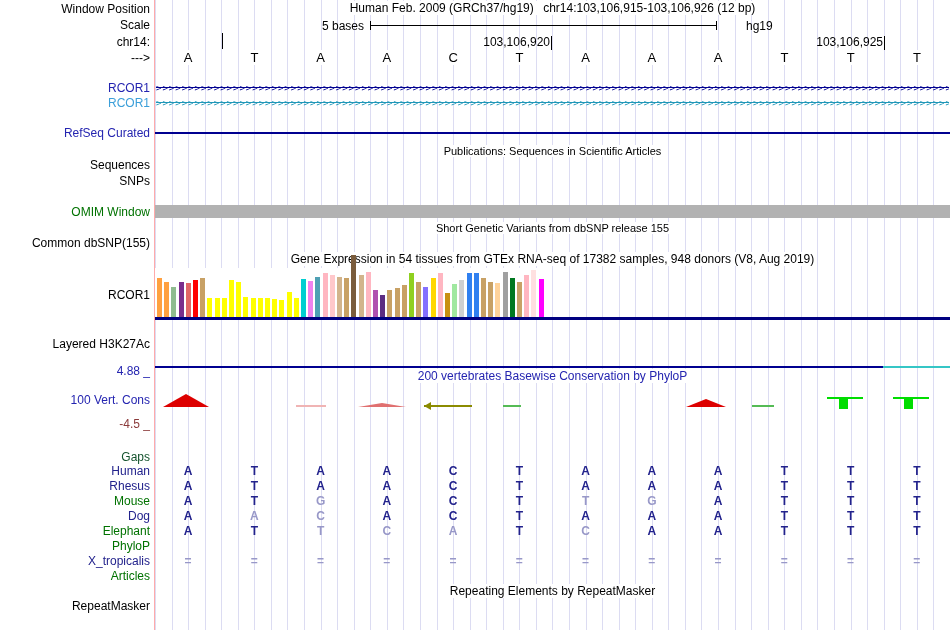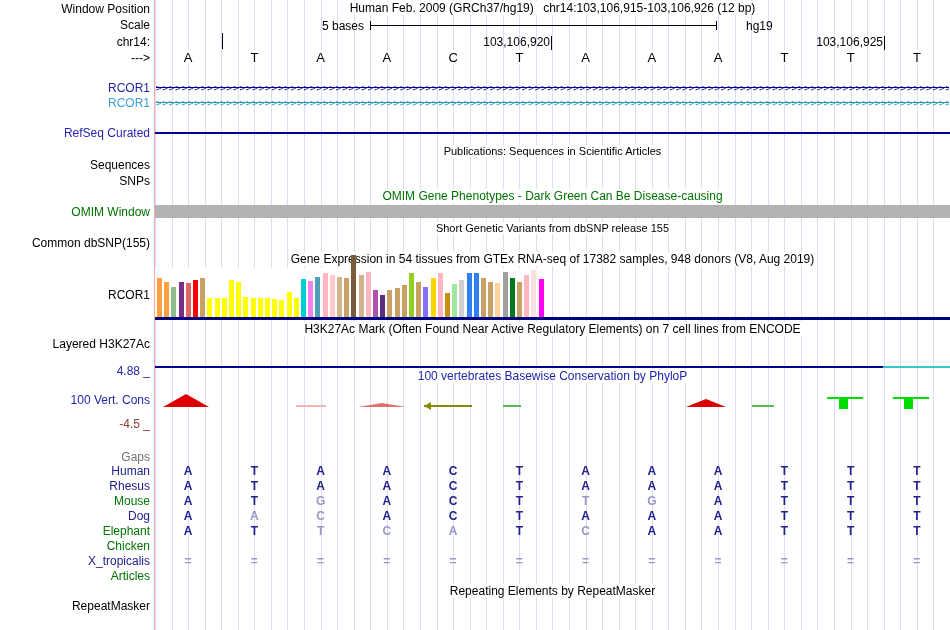--- a/index.html
+++ b/index.html
@@ -6,21 +6,21 @@
   #screen{position:relative;width:950px;height:630px;background:#fff;overflow:hidden;
           font-family:"Liberation Sans",sans-serif;font-size:12px;color:#000;}
   .grid{position:absolute;left:155px;top:0;width:795px;height:630px;z-index:0;
         background-image:repeating-linear-gradient(to right,#dcdcf2 0,#dcdcf2 1px,transparent 1px,transparent 16.56px);}
   .leftline{position:absolute;left:154px;top:0;width:1px;height:630px;background:#ffaaaa;z-index:1;}
   .lbl{position:absolute;left:0;width:150px;text-align:right;white-space:nowrap;z-index:3;line-height:14px;}
   .title{position:absolute;left:155px;width:795px;text-align:center;white-space:nowrap;z-index:3;line-height:13px;}
   .title span{background:#fff;padding:0 3px;}
   .small{font-size:11px;}
   .c-blue{color:#2424b0;} .c-tealtxt{color:#3c9fd9;} .c-green{color:#007200;}
-  .c-orange{color:#737373;} .c-dred{color:#8b3a3a;}
+  .c-orange{color:#14532d;} .c-dred{color:#8b3a3a;}
   .hline{position:absolute;z-index:2;}
   .tick{position:absolute;width:1px;background:#000;z-index:3;}
   .base{position:absolute;transform:translateX(-50%);font-size:13px;z-index:3;background:#fff;padding:0 1px;}
   .aln{position:absolute;transform:translateX(-50%);font-size:12px;font-weight:bold;z-index:3;}
   .arrowrow{position:absolute;left:156px;width:793px;height:12px;overflow:hidden;z-index:2;
             font-family:"DejaVu Sans Mono",monospace;font-size:9px;letter-spacing:1px;line-height:12px;white-space:nowrap;}
   .bar{position:absolute;width:5px;z-index:3;}
   .panel{position:absolute;background:#fff;z-index:2;}
   .feat{position:absolute;z-index:3;}
   .peak{clip-path:polygon(0 100%,50% 0,100% 100%);}
@@ -64,40 +64,38 @@
   <div class="lbl c-tealtxt" style="top:96px">RCOR1</div>
   <div class="arrowrow" id="arrow2" style="top:97px;color:#2097b8;background:linear-gradient(to bottom,transparent 5px,#2097b8 5px,#2097b8 6px,transparent 6px)">&gt;&gt;&gt;&gt;&gt;&gt;&gt;&gt;&gt;&gt;&gt;&gt;&gt;&gt;&gt;&gt;&gt;&gt;&gt;&gt;&gt;&gt;&gt;&gt;&gt;&gt;&gt;&gt;&gt;&gt;&gt;&gt;&gt;&gt;&gt;&gt;&gt;&gt;&gt;&gt;&gt;&gt;&gt;&gt;&gt;&gt;&gt;&gt;&gt;&gt;&gt;&gt;&gt;&gt;&gt;&gt;&gt;&gt;&gt;&gt;&gt;&gt;&gt;&gt;&gt;&gt;&gt;&gt;&gt;&gt;&gt;&gt;&gt;&gt;&gt;&gt;&gt;&gt;&gt;&gt;&gt;&gt;&gt;&gt;&gt;&gt;&gt;&gt;&gt;&gt;&gt;&gt;&gt;&gt;&gt;&gt;&gt;&gt;&gt;&gt;&gt;&gt;&gt;&gt;&gt;&gt;&gt;&gt;&gt;&gt;&gt;&gt;&gt;&gt;&gt;&gt;&gt;&gt;&gt;&gt;&gt;&gt;&gt;&gt;&gt;&gt;&gt;&gt;&gt;&gt;&gt;&gt;&gt;&gt;&gt;&gt;&gt;&gt;&gt;&gt;&gt;&gt;&gt;&gt;&gt;&gt;&gt;&gt;&gt;&gt;</div>
 
   <div class="lbl c-blue" style="top:126px">RefSeq Curated</div>
   <div class="hline" style="top:132px;left:155px;width:795px;height:2px;background:#000090"></div>
 
   <div class="title small" style="top:145px"><span>Publications: Sequences in Scientific Articles</span></div>
   <div class="lbl" style="top:158px">Sequences</div>
   <div class="lbl" style="top:174px">SNPs</div>
 
-  <div class="title c-green" style="top:190px"><span>OMIM Gene Phenotypes - Dark Green Can Be Disease-causing</span></div>
   <div class="lbl c-green" style="top:205px">OMIM Window</div>
   <div class="hline" style="top:205px;left:155px;width:795px;height:13px;background:#b2b2b2"></div>
 
   <div class="title small" style="top:222px"><span>Short Genetic Variants from dbSNP release 155</span></div>
   <div class="lbl" style="top:236px">Common dbSNP(155)</div>
 
   <div class="title" style="top:253px"><span>Gene Expression in 54 tissues from GTEx RNA-seq of 17382 samples, 948 donors (V8, Aug 2019)</span></div>
   <div class="panel" style="top:268px;left:155px;width:392px;height:49px"></div>
   <div class="lbl" style="top:288px">RCOR1</div>
   <div id="gtex-bars"></div>
   <div class="hline" style="top:317px;left:155px;width:795px;height:3px;background:#000080"></div>
 
-  <div class="title" style="top:323px"><span>H3K27Ac Mark (Often Found Near Active Regulatory Elements) on 7 cell lines from ENCODE</span></div>
   <div class="lbl" style="top:337px">Layered H3K27Ac</div>
   <div class="hline" style="top:366px;left:155px;width:728px;height:2px;background:#000090"></div>
   <div class="hline" style="top:366px;left:883px;width:67px;height:2px;background:#35c6c6"></div>
 
   <div class="lbl c-blue" style="top:364px">4.88 _</div>
-  <div class="title c-blue" style="top:370px"><span>100 vertebrates Basewise Conservation by PhyloP</span></div>
+  <div class="title c-blue" style="top:370px"><span>200 vertebrates Basewise Conservation by PhyloP</span></div>
   <div class="lbl c-blue" style="top:393px">100 Vert. Cons</div>
   <div class="lbl c-dred" style="top:417px">-4.5 _</div>
   <div id="phylop-feats"></div>
 
   <div class="lbl c-orange" style="top:450px">Gaps</div>
   <div id="multiz-rows"></div>
 
   <div class="title" style="top:585px"><span>Repeating Elements by RepeatMasker</span></div>
   <div class="lbl" style="top:599px">RepeatMasker</div>
 <div class="base" style="left:188.125px;top:50px">A</div>
@@ -236,21 +234,21 @@
     <div class="aln" style="left:320.625px;top:524px;color:#9898c8">T</div>
     <div class="aln" style="left:386.875px;top:524px;color:#9898c8">C</div>
     <div class="aln" style="left:453.125px;top:524px;color:#9898c8">A</div>
     <div class="aln" style="left:519.375px;top:524px;color:#22228c">T</div>
     <div class="aln" style="left:585.625px;top:524px;color:#9898c8">C</div>
     <div class="aln" style="left:651.875px;top:524px;color:#22228c">A</div>
     <div class="aln" style="left:718.125px;top:524px;color:#22228c">A</div>
     <div class="aln" style="left:784.375px;top:524px;color:#22228c">T</div>
     <div class="aln" style="left:850.625px;top:524px;color:#22228c">T</div>
     <div class="aln" style="left:916.875px;top:524px;color:#22228c">T</div>
-    <div class="lbl" style="top:539px;color:#007200">Chicken</div>
+    <div class="lbl" style="top:539px;color:#007200">PhyloP</div>
     <div class="lbl" style="top:554px;color:#22228c">X_tropicalis</div>
     <div class="aln" style="left:188.125px;top:554px;color:#9898c8">=</div>
     <div class="aln" style="left:254.375px;top:554px;color:#9898c8">=</div>
     <div class="aln" style="left:320.625px;top:554px;color:#9898c8">=</div>
     <div class="aln" style="left:386.875px;top:554px;color:#9898c8">=</div>
     <div class="aln" style="left:453.125px;top:554px;color:#9898c8">=</div>
     <div class="aln" style="left:519.375px;top:554px;color:#9898c8">=</div>
     <div class="aln" style="left:585.625px;top:554px;color:#9898c8">=</div>
     <div class="aln" style="left:651.875px;top:554px;color:#9898c8">=</div>
     <div class="aln" style="left:718.125px;top:554px;color:#9898c8">=</div>

